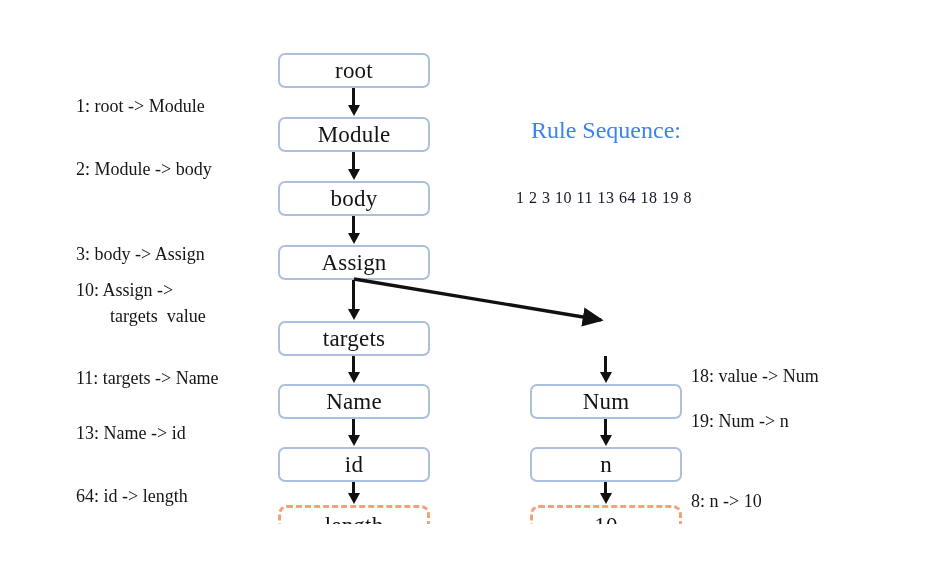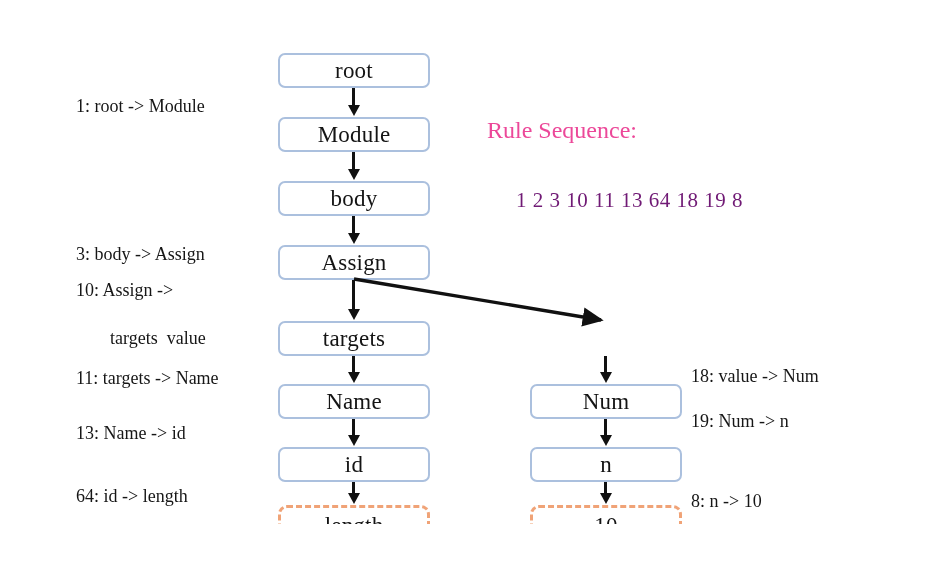--- a/index.html
+++ b/index.html
@@ -71,28 +71,29 @@
     white-space: pre;
     color: #161616;
   }
   .rule-indent {
     padding-left: 34px;
   }
   .seq-title {
     position: absolute;
     font-size: 24px;
     line-height: 1;
-    color: #ec4899;
+    color: #3b82f6;
+    margin-left: 44px;
   }
   .seq-values {
     position: absolute;
-    font-size: 21px;
+    font-size: 16px;
     line-height: 1;
     letter-spacing: 0.5px;
-    color: #701a75;
+    color: #0f172a;
   }
   .watermark {
     position: absolute;
     font-family: "Liberation Sans", "DejaVu Sans", sans-serif;
     font-size: 14px;
     line-height: 1;
     color: #eeeeee;
     white-space: pre;
   }
 </style>
@@ -169,23 +170,24 @@
   <svg class="diag-arrow" viewBox="0 0 934 580">
     <defs>
       <marker id="ahead" markerWidth="7" markerHeight="7" refX="5.4" refY="3.1" orient="auto" markerUnits="strokeWidth">
         <path d="M0,0.3 L6.2,3.1 L0,5.9 z" fill="#111111"></path>
       </marker>
     </defs>
     <line x1="354" y1="279" x2="601" y2="320" stroke="#111111" stroke-width="3.4" marker-end="url(#ahead)"></line>
   </svg>
 
   <div class="rule" style="left:76px; top:93px;">1: root -&gt; Module</div>
+  <div class="rule" style="left:76px; top:156px;">2: Module -&gt; body</div>
   <div class="rule" style="left:76px; top:241px;">3: body -&gt; Assign</div>
   <div class="rule" style="left:76px; top:277px;text-align:center;">10: Assign -&gt;</div>
-  <div class="rule rule-indent" style="left:76px; top:303px;margin-top:22px;">targets  value</div>
+  <div class="rule rule-indent" style="left:76px; top:303px;">targets  value</div>
   <div class="rule" style="left:76px; top:365px;">11: targets -&gt; Name</div>
   <div class="rule" style="left:76px; top:420px;">13: Name -&gt; id</div>
   <div class="rule" style="left:76px; top:483px;">64: id -&gt; length</div>
 
   <div class="rule" style="left:691px; top:363px;">18: value -&gt; Num</div>
   <div class="rule" style="left:691px; top:408px;">19: Num -&gt; n</div>
   <div class="rule" style="left:691px; top:488px;">8: n -&gt; 10</div>
 
   <div class="seq-title" style="left:487px; top:118px;">Rule Sequence:</div>
   <div class="seq-values" style="left:516px; top:190px;">1 2 3 10 11 13 64 18 19 8</div>

